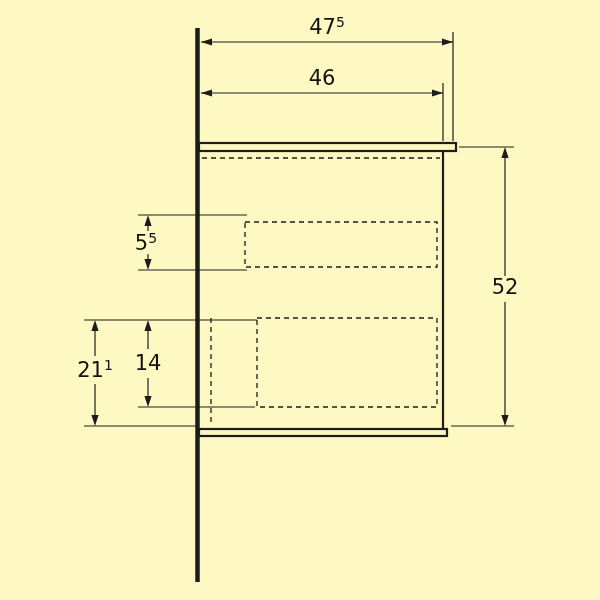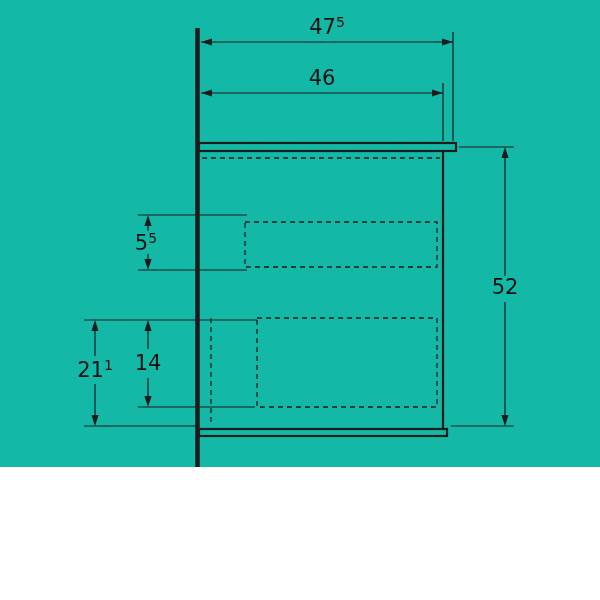--- a/index.html
+++ b/index.html
@@ -1,16 +1,16 @@
 <!DOCTYPE html>
 <html><head>
 <meta charset="utf-8">
 <style>
   html,body{margin:0;padding:0;background:#ffffff;}
-  .canvas{position:relative;width:600px;height:467px;background:#14b8a6;overflow:hidden;}
+  .canvas{position:relative;width:600px;height:600px;background:#fef9c3;overflow:hidden;}
   svg{display:block;}
   .wall{stroke:#1c1c1c;stroke-width:4.5;fill:none;}
   .thick{stroke:#1c1c1c;stroke-width:2.2;fill:none;}
   .thin{stroke:#1c1c1c;stroke-width:1.2;fill:none;}
   .dash{stroke:#1c1c1c;stroke-width:1.3;fill:none;stroke-dasharray:5 4;}
   .arr{fill:#1c1c1c;stroke:none;}
   .dim-text{font-family:"DejaVu Sans","Liberation Sans",sans-serif;font-size:21px;fill:#111111;}
   .sup{font-size:14px;}
 </style>
 </head>

